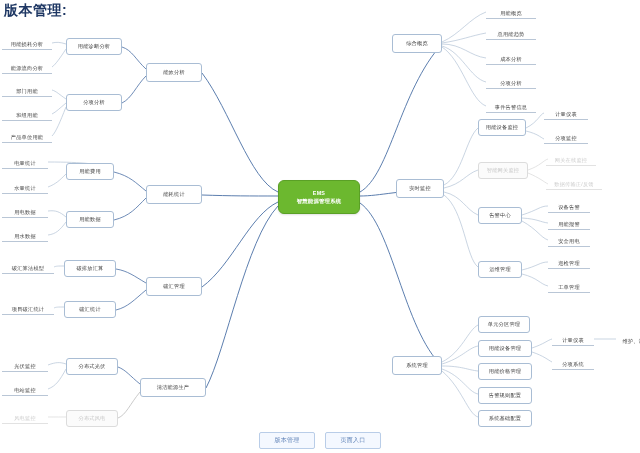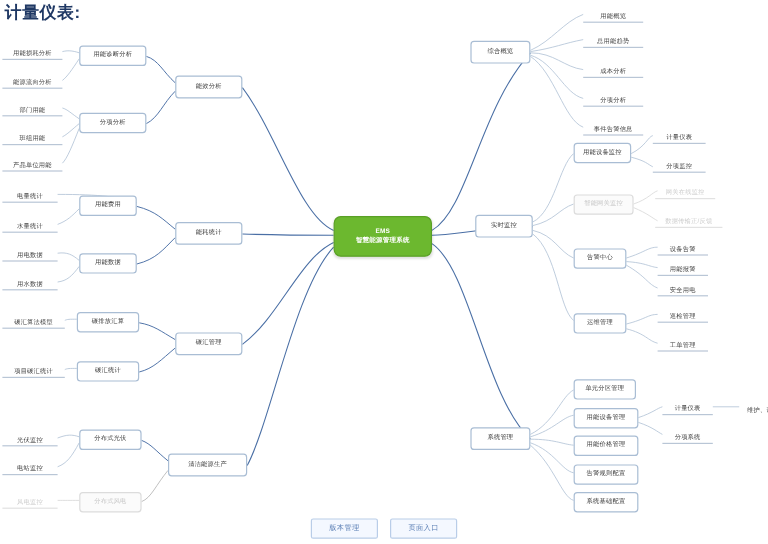--- a/index.html
+++ b/index.html
@@ -89,21 +89,21 @@
     text-align:center;
     cursor:pointer;
     letter-spacing:0.3px;
   }
 </style>
 </head>
 <body>
 
 <div id="stage">
 
-  <div class="title">计量仪表:</div>
+  <div class="title">版本管理:</div>
 
   <svg id="links" viewBox="0 0 640 453">
     <g fill="none" stroke="#4a6fa5" stroke-width="0.9">
 
       <path d="M278,192 C250,180 230,110 202,73"></path>
       <path d="M278,196 C250,196 232,196 202,195"></path>
       <path d="M278,202 C250,215 232,265 202,287"></path>
       <path d="M278,206 C246,240 226,350 206,388"></path>
 
       <path d="M360,192 C390,175 400,90 442,44"></path>

